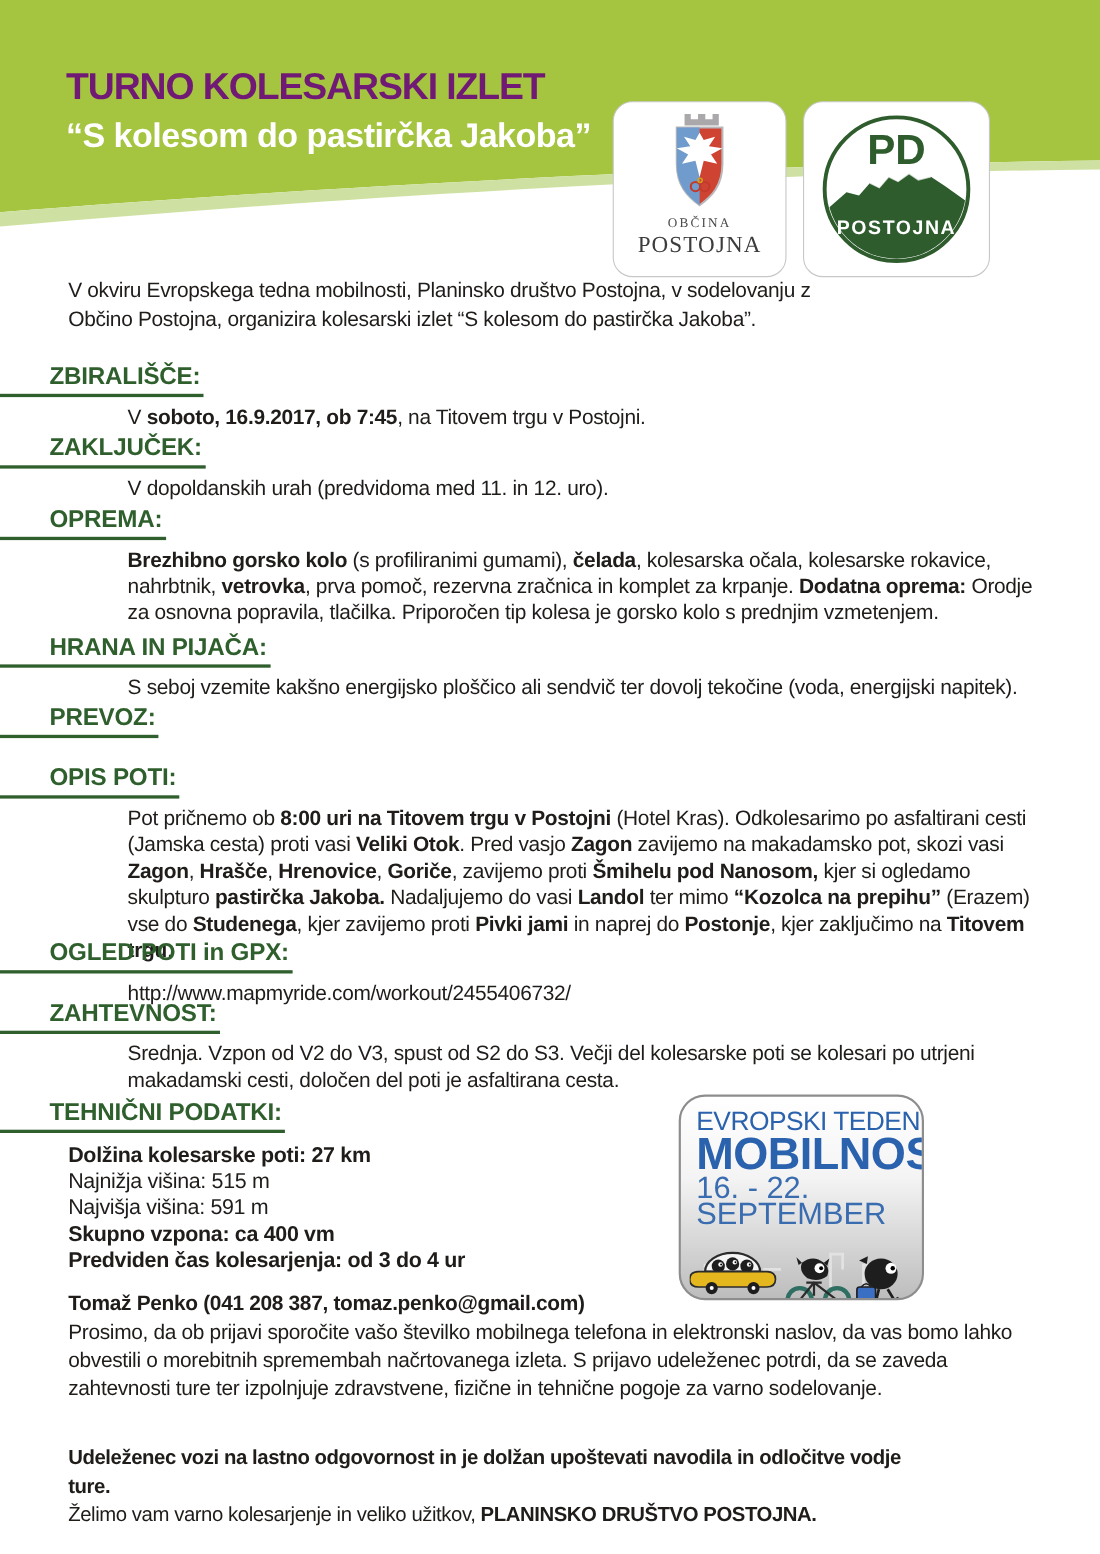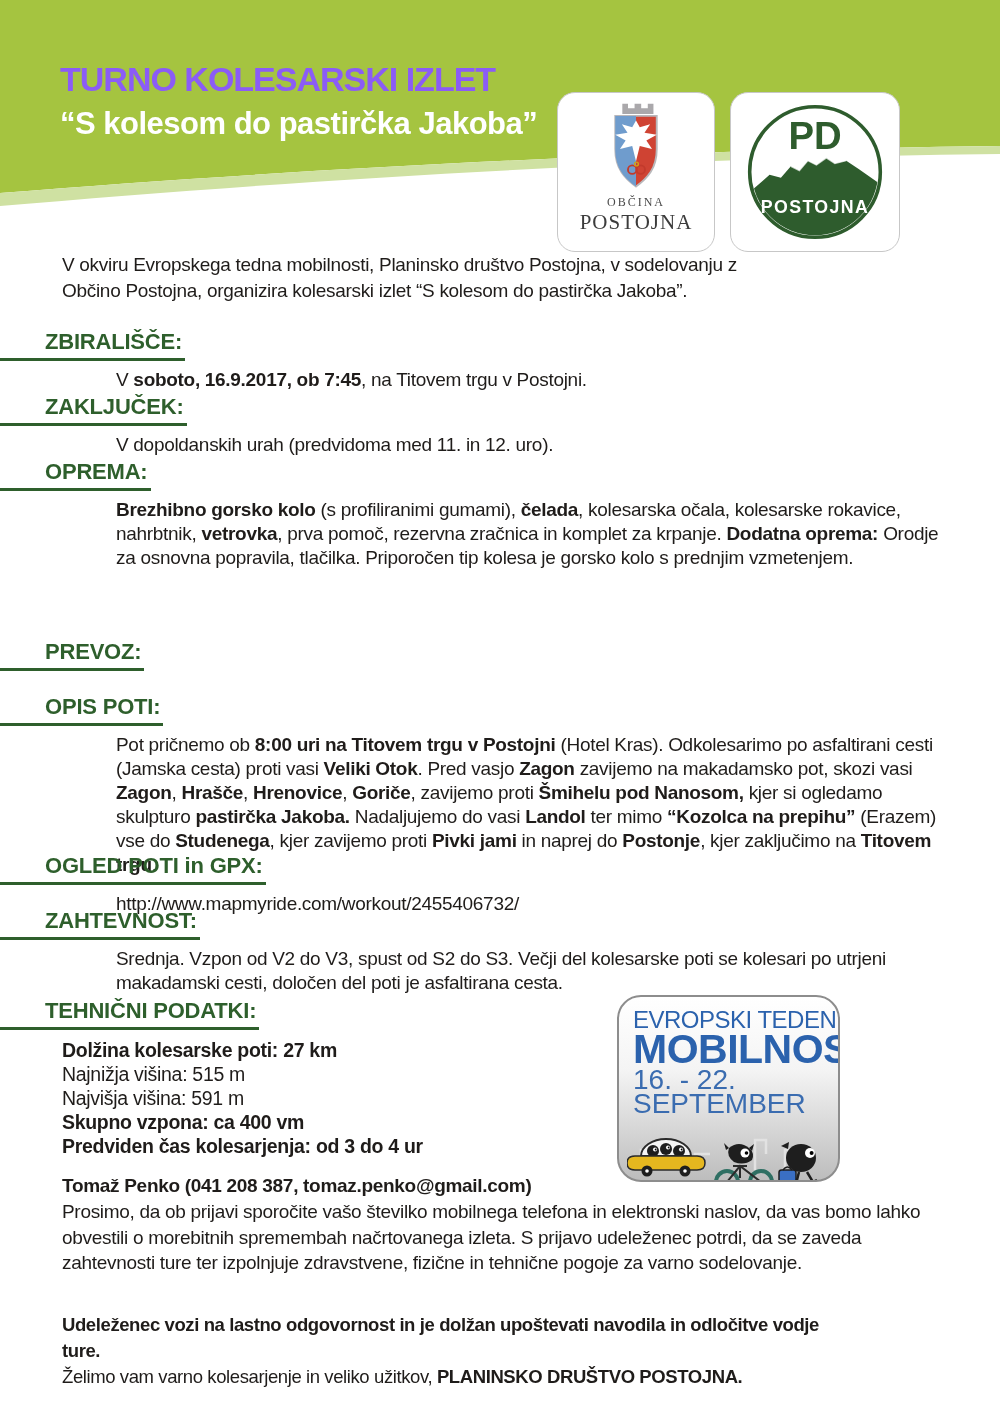--- a/index.html
+++ b/index.html
@@ -1,21 +1,21 @@
 <!DOCTYPE html>
 <html><head>
 <meta charset="utf-8">
 <style>
   html,body{margin:0;padding:0;background:#ffffff;}
   .page{position:relative;width:1000px;height:1413px;background:#ffffff;overflow:hidden;
         font-family:"Liberation Sans", sans-serif;color:#1f1c1a;}
   
   .banner-svg{position:absolute;top:0;left:0;display:block;}
   .page-title{position:absolute;left:60px;top:60px;font-size:34px;font-weight:700;
-              letter-spacing:-1px;color:#8b5cf6;}
+              letter-spacing:-1px;color:#701a75;}
   .page-subtitle{position:absolute;left:60px;top:106px;font-size:31px;font-weight:700;
               letter-spacing:-0.5px;color:#ffffff;}
   .logo-box{position:absolute;background:#ffffff;border:1px solid #c7c7c7;border-radius:18px;
             box-sizing:border-box;display:flex;flex-direction:column;align-items:center;}
   .logo-obcina{left:557px;top:92px;width:158px;height:160px;padding-top:8px;}
   .logo-obcina .cap-small{font-family:"Liberation Serif",serif;font-size:12px;letter-spacing:2px;
             color:#4a4a4a;margin-top:2px;}
   .logo-obcina .cap-large{font-family:"Liberation Serif",serif;font-size:21px;letter-spacing:1px;
             color:#3c3c3c;}
   .logo-pd{left:730px;top:92px;width:170px;height:160px;justify-content:center;}
@@ -97,20 +97,24 @@
   <section class="sec" style="top:394px">
     <h2 class="sec-h"><span class="hline">ZAKLJUČEK:</span></h2>
     <p class="sec-b"><span>V dopoldanskih urah (predvidoma med 11. in 12. uro).</span></p>
   </section>
 
   <section class="sec" style="top:459px">
     <h2 class="sec-h"><span class="hline">OPREMA:</span></h2>
     <p class="sec-b"><span class="b">Brezhibno gorsko kolo</span><span> (s profiliranimi gumami), </span><span class="b">čelada</span><span>, kolesarska očala, kolesarske rokavice, nahrbtnik, </span><span class="b">vetrovka</span><span>, prva pomoč, rezervna zračnica in komplet za krpanje. </span><span class="b">Dodatna oprema:</span><span> Orodje za osnovna popravila, tlačilka. Priporočen tip kolesa je gorsko kolo s prednjim vzmetenjem.</span></p>
   </section>
 
+  <section class="sec" style="top:575px">
+    <h2 class="sec-h"><span class="hline">HRANA IN PIJAČA:</span></h2>
+    <p class="sec-b"><span>S seboj vzemite kakšno energijsko ploščico ali sendvič ter dovolj tekočine (voda, energijski napitek).</span></p>
+  </section>
 
   <section class="sec" style="top:639px">
     <h2 class="sec-h"><span class="hline">PREVOZ:</span></h2>
   </section>
 
   <section class="sec" style="top:694px">
     <h2 class="sec-h"><span class="hline">OPIS POTI:</span></h2>
     <p class="sec-b"><span>Pot pričnemo ob </span><span class="b">8:00 uri na Titovem trgu v Postojni</span><span> (Hotel Kras). Odkolesarimo po asfaltirani cesti (Jamska cesta) proti vasi </span><span class="b">Veliki Otok</span><span>. Pred vasjo </span><span class="b">Zagon</span><span> zavijemo na makadamsko pot, skozi vasi </span><span class="b">Zagon</span><span>, </span><span class="b">Hrašče</span><span>, </span><span class="b">Hrenovice</span><span>, </span><span class="b">Goriče</span><span>, zavijemo proti </span><span class="b">Šmihelu pod Nanosom,</span><span> kjer si ogledamo skulpturo </span><span class="b">pastirčka Jakoba.</span><span> Nadaljujemo do vasi </span><span class="b">Landol</span><span> ter mimo </span><span class="b">“Kozolca na prepihu”</span><span> (Erazem) vse do </span><span class="b">Studenega</span><span>, kjer zavijemo proti </span><span class="b">Pivki jami</span><span> in naprej do </span><span class="b">Postonje</span><span>, kjer zaključimo na </span><span class="b">Titovem trgu</span><span>.</span></p>
   </section>
 

